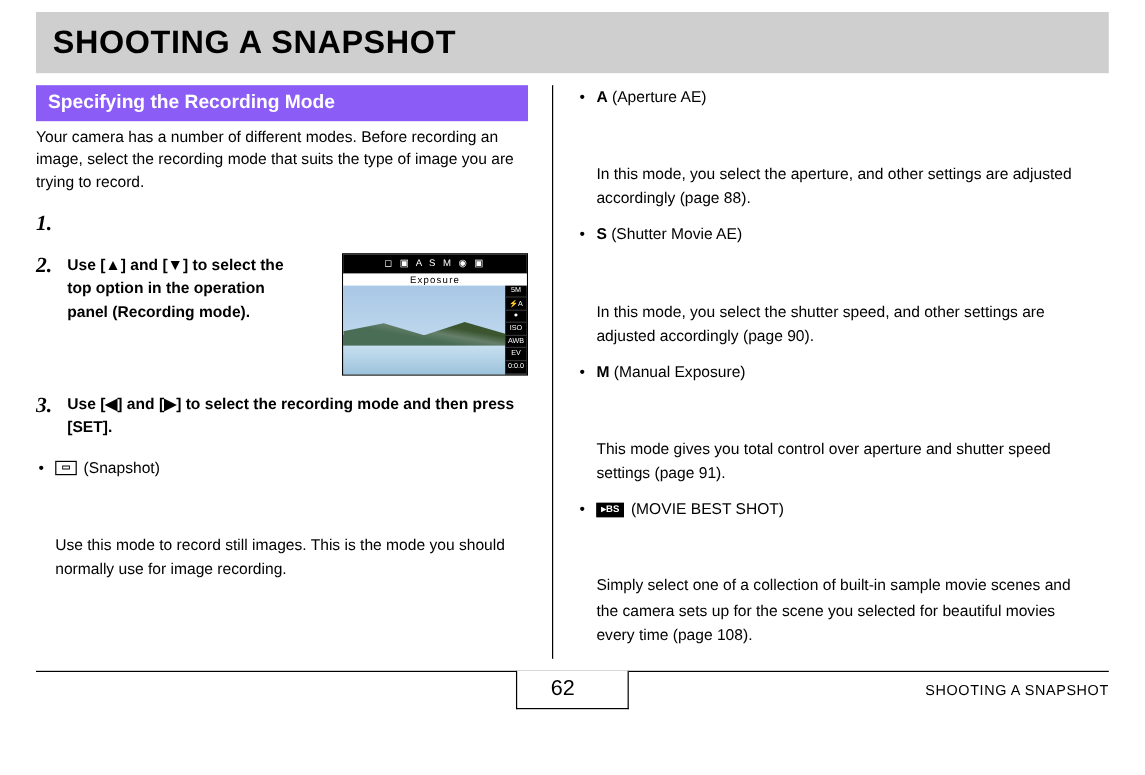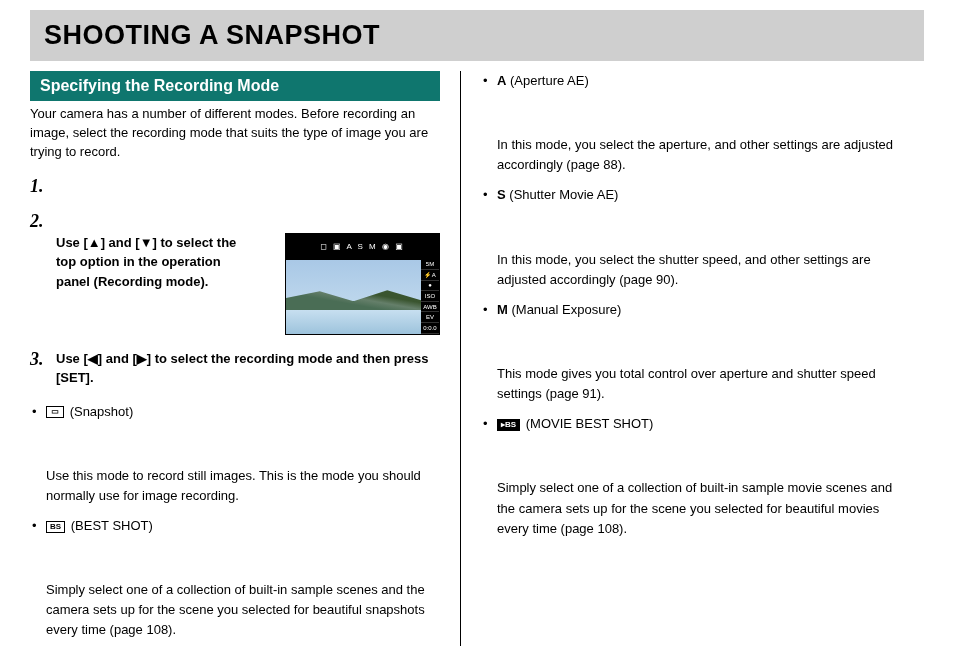--- a/index.html
+++ b/index.html
@@ -37,21 +37,21 @@
     padding-right: 20px;
     box-sizing: border-box;
   }
   .col-right {
     width: 440px;
     padding-left: 20px;
     box-sizing: border-box;
     border-left: 1px solid #000;
   }
   .section-header {
-    background: #0f766e;
+    background: #8b5cf6;
     color: #fff;
     font-weight: bold;
     font-size: 16px;
     padding: 6px 10px;
     margin: 0 0 4px 0;
   }
   .intro {
     line-height: 1.45;
     margin: 2px 0 14px 0;
   }
@@ -77,36 +77,35 @@
     flex: 1;
   }
   .step-text {
     font-weight: bold;
     line-height: 1.5;
   }
   .step-with-image {
     display: flex;
     gap: 28px;
     align-items: flex-start;
-    margin-top: 22px;
   }
   .step-with-image .step-text {
     flex: 1;
   }
   .camera-screen {
     width: 155px;
     height: 102px;
     border: 1px solid #000;
     position: relative;
     box-sizing: border-box;
     background: #eee;
     flex-shrink: 0;
   }
   .cam-topbar {
-    height: 26px;
+    height: 16px;
     background: #000;
     display: flex;
     align-items: center;
     justify-content: center;
     gap: 6px;
     color: #fff;
     font-size: 8px;
     letter-spacing: 2px;
   }
   .cam-label {
@@ -243,21 +242,21 @@
       <ol class="steps">
         <li>
           <span class="step-num">1.</span>
         </li>
         <li>
           <span class="step-num">2.</span>
           <div class="step-body step-with-image">
             <span class="step-text">Use [▲] and [▼] to select the top option in the operation panel (Recording mode).</span>
             <div class="camera-screen">
               <div class="cam-topbar">◻ ▣ A S M ◉ ▣</div>
-              <div class="cam-label">Snapshot</div>
+              <div class="cam-label">Exposure</div>
               <div class="cam-main">
                 <div class="cam-mountain"></div>
                 <div class="cam-water"></div>
               </div>
               <div class="cam-sidebar">
                 <span>5M</span>
                 <span>⚡A</span>
                 <span>●</span>
                 <span>ISO</span>
                 <span>AWB</span>
@@ -276,27 +275,20 @@
       </ol>
 
       <ul class="modes">
         <li>
           <span class="mode-head">
             <span class="mode-icon">▭</span>
             <span class="mode-name">(Snapshot)</span>
           </span>
           <span class="mode-desc">Use this mode to record still images. This is the mode you should normally use for image recording.</span>
         </li>
-        <li>
-          <span class="mode-head">
-            <span class="mode-icon">BS</span>
-            <span class="mode-name">(BEST SHOT)</span>
-          </span>
-          <span class="mode-desc">Simply select one of a collection of built-in sample scenes and the camera sets up for the scene you selected for beautiful snapshots every time (page 108).</span>
-        </li>
       </ul>
     </div>
 
     <div class="col-right">
       <ul class="modes">
         <li>
           <span class="mode-head">
             <b>A</b>
             <span class="mode-name">(Aperture AE)</span>
           </span>

